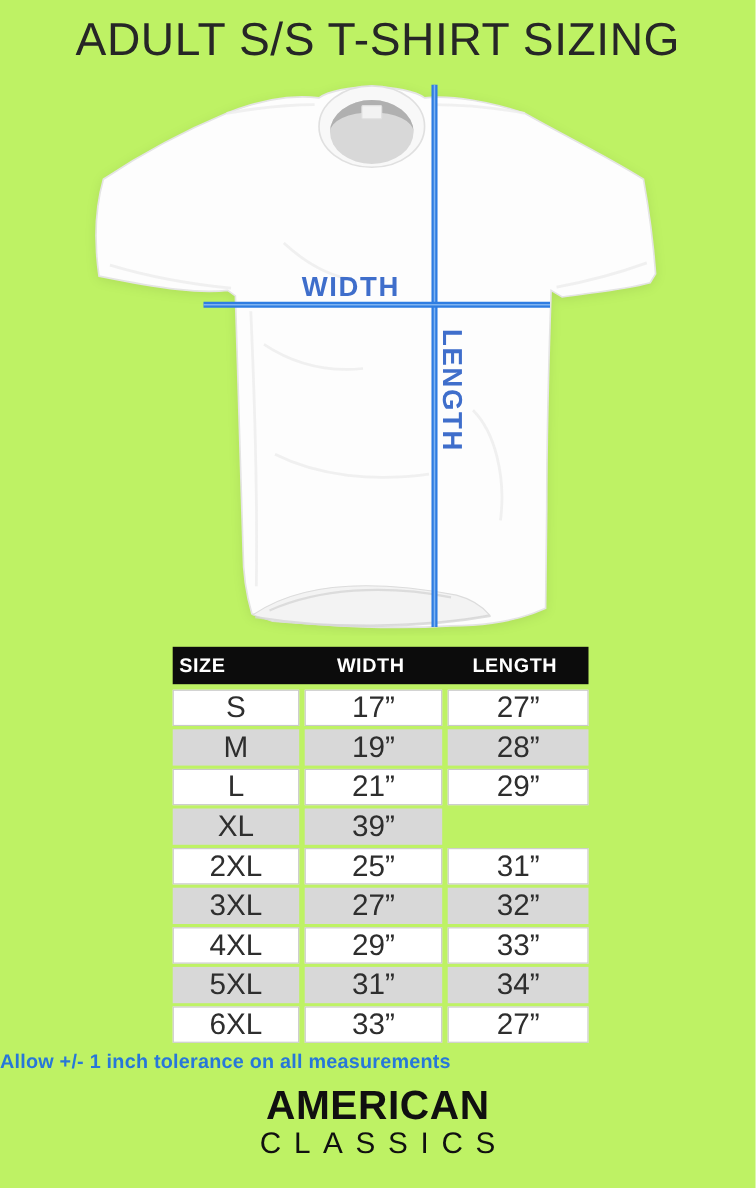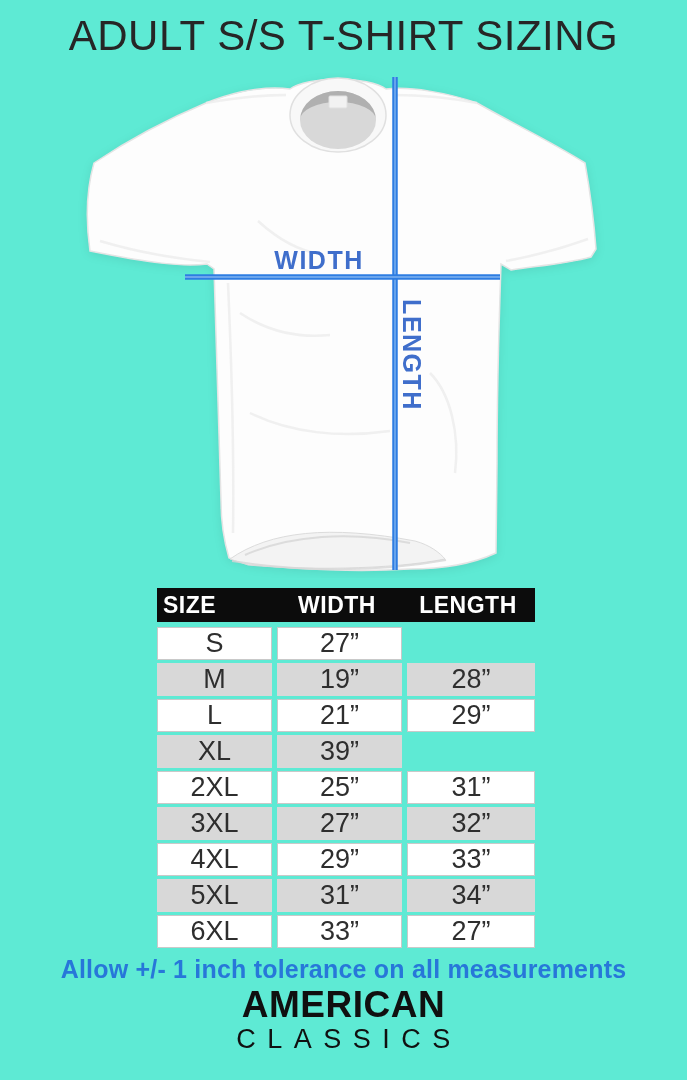--- a/index.html
+++ b/index.html
@@ -1,17 +1,17 @@
 <!DOCTYPE html>
 <html style="--accent_blue: #2e7de2; --accent_blue_light: #7fb3f0; --label_blue: #3f6ecb; --note_blue: #2777d9; --header_bg: #0c0c0c; --header_fg: #ffffff; --row_alt: #d8d8d8; --row_border: #c9c9c9; --title_color: #262626; --brand_color: #101010; --text_color: #2e2e2e;"><head>
 <meta charset="utf-8">
 <style>
   html,body { margin:0; padding:0; background:#fff; }
   .page {
-    position:relative; width:687px; height:1080px; background:#5eead4;
+    position:relative; width:687px; height:1080px; background:#bef264;
     font-family:"Liberation Sans", sans-serif; overflow:hidden;
   }
   .title {
     position:absolute; top:12px; left:0; width:687px; text-align:center;
     font-size:42px; font-weight:300; letter-spacing:0.5px;
     color:var(--title_color); white-space:nowrap;
   }
   .shirt-stage { position:absolute; top:73px; left:0; width:687px; height:505px; }
   .shirt-body { fill:#fdfdfd; stroke:#e4e4e4; stroke-width:1.5;
     filter:drop-shadow(0 2px 5px rgba(0,0,0,0.08)); }
@@ -24,40 +24,40 @@
   .collar-tag { fill:#f2f2f2; stroke:#e0e0e0; stroke-width:1; }
   .mline { stroke:var(--accent_blue); stroke-width:5.5; fill:none; }
   .mline-hi { stroke:var(--accent_blue_light); stroke-width:1.4; fill:none; }
   .mlabel { fill:var(--label_blue); font-weight:700; font-size:25px;
     letter-spacing:1.5px; font-family:"Liberation Sans", sans-serif; }
 
   .size-table { position:absolute; top:588px; left:157px; width:378px; }
   .thead {
     display:grid; grid-template-columns:116px 128px 134px; align-items:center;
     height:34px; background:var(--header_bg); color:var(--header_fg);
-    font-size:23px; font-weight:700; letter-spacing:0.5px;
+    font-size:18px; font-weight:700; letter-spacing:0.5px;
   }
   .thead .hcell { text-align:center; }
   .thead .hcell.first { text-align:left; padding-left:6px; }
   .tbody { margin-top:5px; }
   .trow {
     display:grid; grid-template-columns:115px 125px 128px;
     column-gap:5px; margin-bottom:5px; height:31px;
   }
   .cell {
     display:flex; align-items:center; justify-content:center;
     font-size:27px; font-weight:300; color:var(--text_color);
     background:#fff; border:1px solid var(--row_border); box-sizing:border-box;
   }
   .trow:nth-child(even) .cell {
     background:var(--row_alt); border-color:transparent;
   }
   .tolerance-note {
-    position:absolute; top:955px; left:0; width:687px; text-align:center;
-    font-size:25px; font-weight:700; color:var(--note_blue); letter-spacing:0.2px;
+    position:absolute; top:955px; left:0; width:687px; 
+    font-size:18px; font-weight:700; color:var(--note_blue); letter-spacing:0.2px;
   }
   .brand { position:absolute; top:986px; left:0; width:687px; text-align:center; }
   .brand-line1 {
     font-size:37px; font-weight:800; color:var(--brand_color);
     letter-spacing:0.5px; line-height:1.05;
   }
   .brand-line2 {
     font-size:27px; font-weight:300; color:var(--brand_color);
     letter-spacing:11.5px; padding-left:11px; line-height:1.1;
   }
@@ -134,20 +134,21 @@
 
   <div class="size-table">
     <div class="thead">
       <div class="hcell first">SIZE</div>
       <div class="hcell">WIDTH</div>
       <div class="hcell">LENGTH</div>
     </div>
     <div class="tbody">
       <div class="trow">
         <div class="cell">S</div>
+        <div class="cell">17”</div>
         <div class="cell">27”</div>
       </div>
       <div class="trow">
         <div class="cell">M</div>
         <div class="cell">19”</div>
         <div class="cell">28”</div>
       </div>
       <div class="trow">
         <div class="cell">L</div>
         <div class="cell">21”</div>

